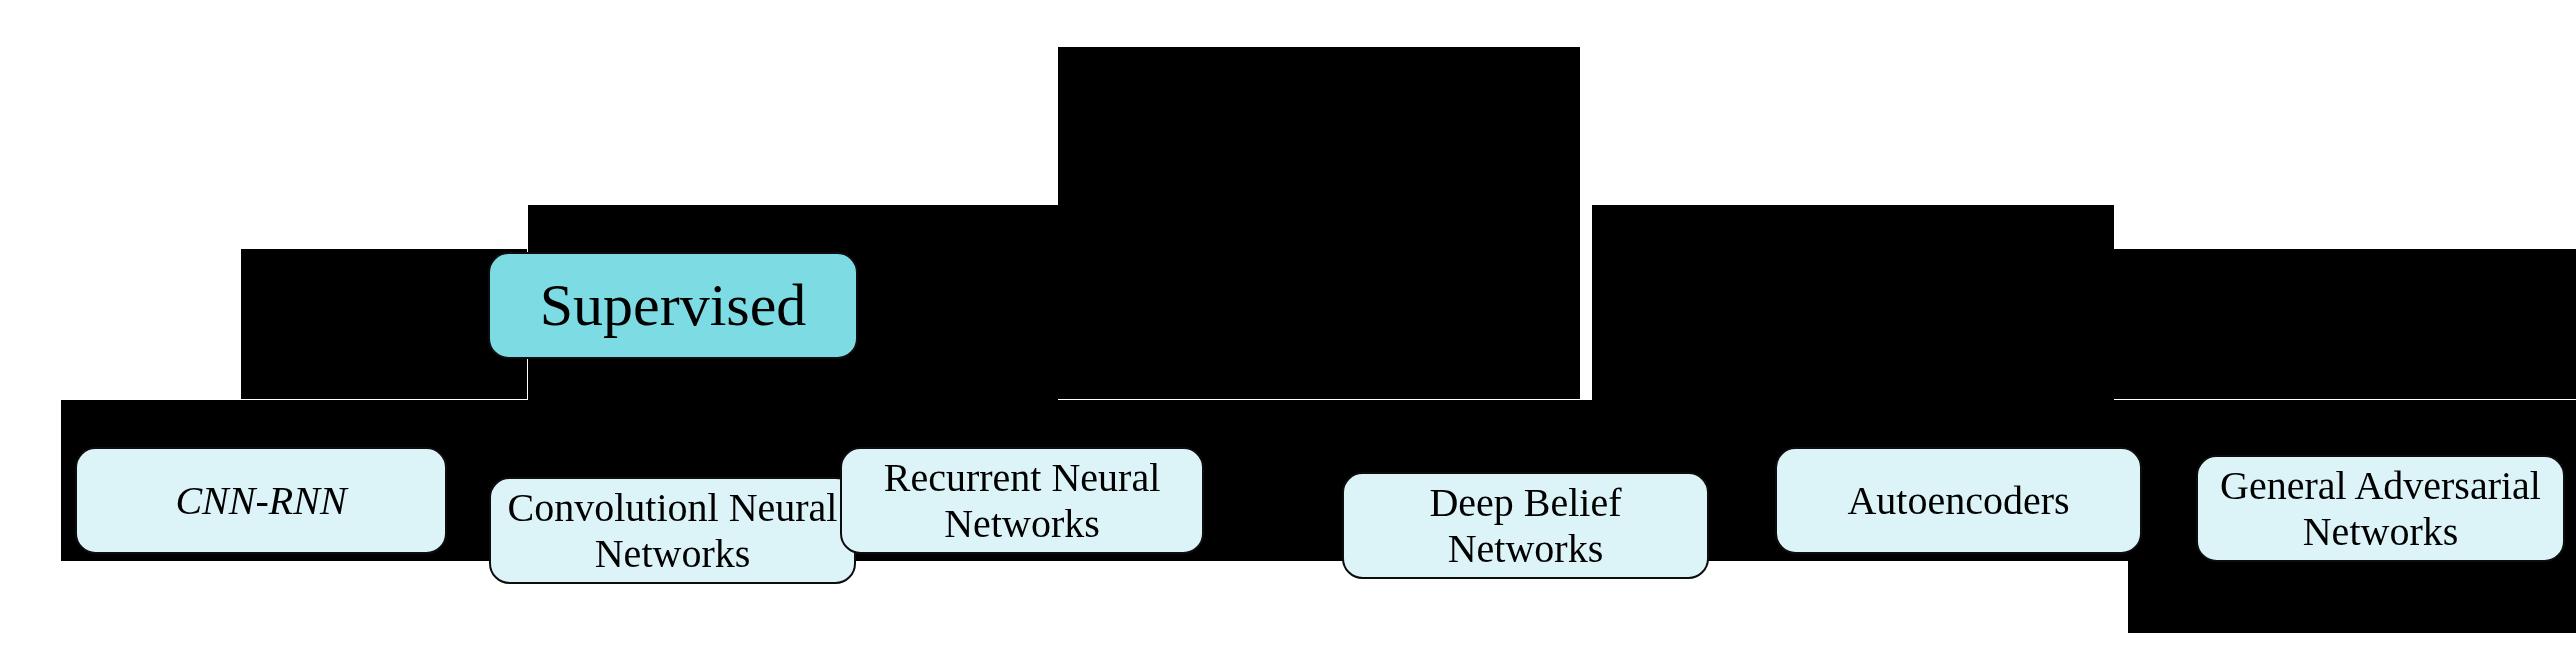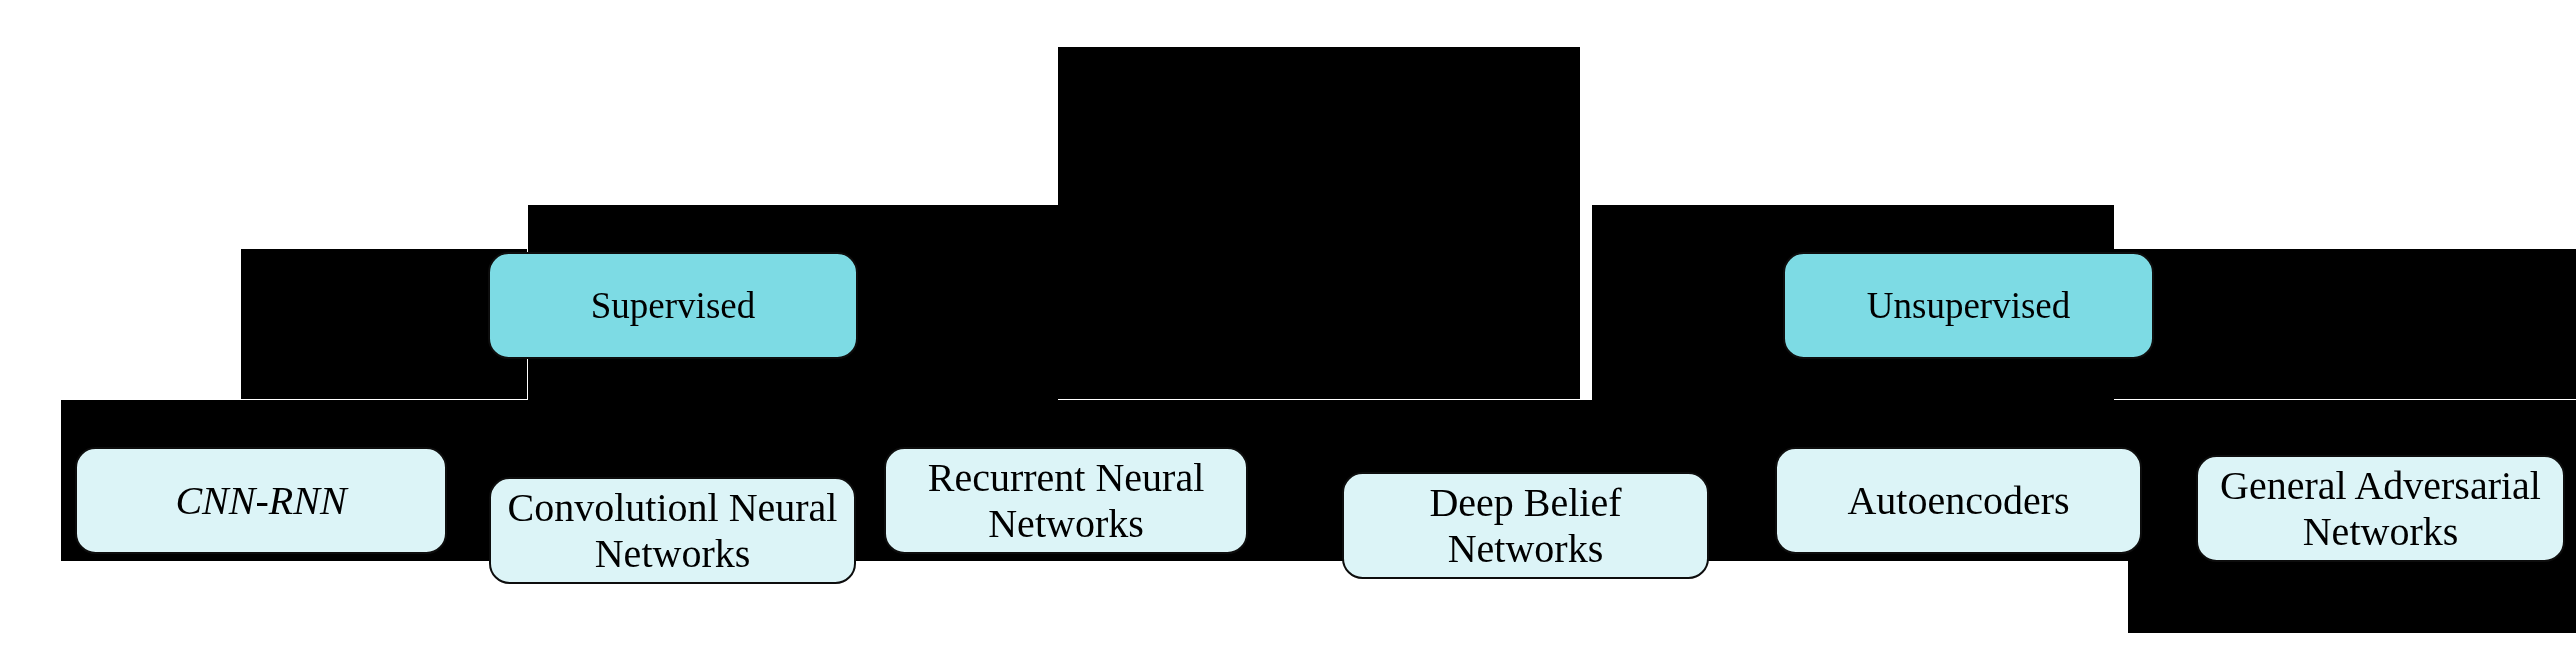--- a/index.html
+++ b/index.html
@@ -32,21 +32,21 @@
     font-family: "Liberation Serif", serif;
   }
   .node.root {
     background: var(--root-fill, #1fdde4);
     border-radius: 24px;
     font-size: 54px;
   }
   .node.branch {
     background: var(--branch-fill, #7ddbe4);
     border-radius: 20.6px;
-    font-size: 37px;
+    font-size: 60px;
   }
   .node.leaf {
     background: var(--leaf-fill, #dcf4f7);
     border-radius: 20.6px;
     font-size: 40px;
     line-height: 1.15;
   }
 
   
   #conn-center-column { left: 1058px; top: 47px;  width: 522px; height: 352px; }
@@ -57,44 +57,41 @@
   #conn-leaf-band     { left: 61px;  top: 400px; width: 2922px; height: 161px; }
   #conn-gan-block     { left: 2128px; top: 561px; width: 515px; height: 72px; }
 
   
   #node-deep-learning { left: 1191px; top: 52px; width: 370px; height: 107px; }
   #node-supervised    { left: 488px;  top: 252px; width: 370px; height: 107px; }
   #node-unsupervised  { left: 1783px; top: 252px; width: 371px; height: 107px; }
 
   #node-cnn-rnn                       { left: 75px;  top: 447px; width: 372px; height: 107px; font-style: italic; }
   #node-convolutional-neural-networks { left: 489px;  top: 447px; width: 367px; height: 107px; margin-top: 30px; }
-  #node-recurrent-neural-networks     { left: 884px; top: 447px; width: 364px; height: 107px; }
+  #node-recurrent-neural-networks     { left: 840px; top: 447px; width: 364px; height: 107px; }
   #node-deep-belief-networks          { left: 1342px; top: 472px; width: 367px; height: 107px; }
   #node-autoencoders                  { left: 1775px; top: 447px; width: 367px; height: 107px; }
   #node-general-adversarial-networks  { left: 2196px; top: 447px; width: 369px; height: 107px; margin-top: 8px; }
 </style>
 </head>
 <body>
 
 <div id="canvas">
 
   <div class="connector" id="conn-center-column"></div>
   <div class="connector" id="conn-left-bar"></div>
   <div class="connector" id="conn-left-wing"></div>
   <div class="connector" id="conn-right-bar"></div>
   <div class="connector" id="conn-right-wing"></div>
   <div class="connector" id="conn-leaf-band"></div>
   <div class="connector" id="conn-gan-block"></div>
 
 
   <div class="node branch" id="node-supervised">
     <span>Supervised</span>
-  </div>
-  <div class="node branch" id="node-unsupervised">
-    <span>Unsupervised</span>
   </div>
 
   <div class="node leaf" id="node-cnn-rnn">
     <span>CNN-RNN</span>
   </div>
   <div class="node leaf" id="node-convolutional-neural-networks">
     <span>Convolutionl Neural
 Networks</span>
   </div>
   <div class="node leaf" id="node-recurrent-neural-networks">

